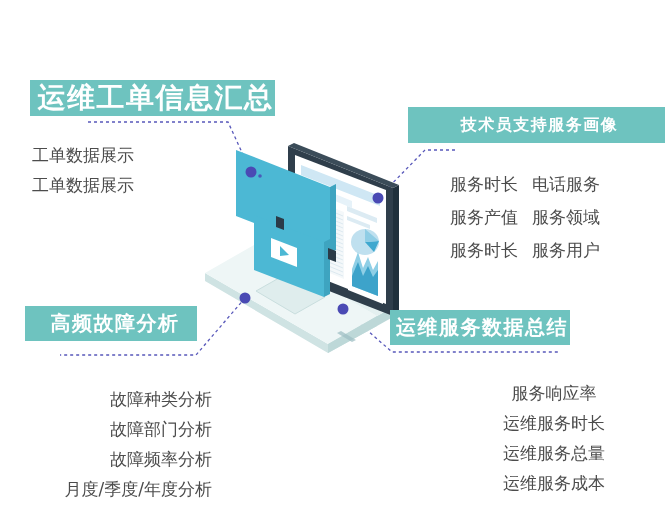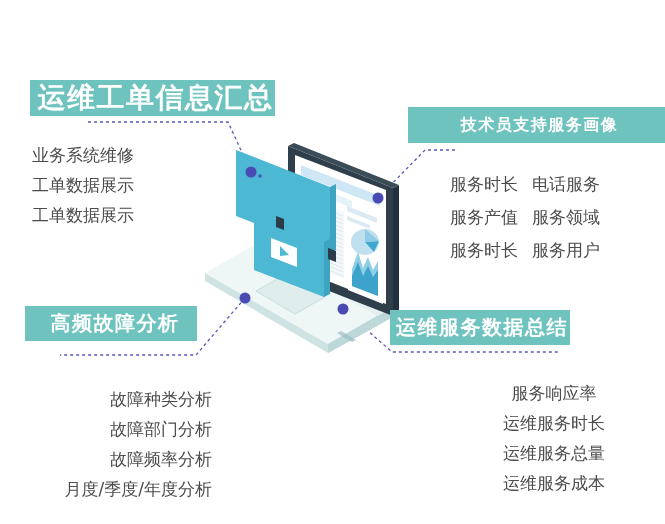--- a/index.html
+++ b/index.html
@@ -237,21 +237,20 @@
 
   <div class="banner" id="banner-tl">运维工单信息汇总</div>
 
   <div class="banner" id="banner-tr">技术员支持服务画像</div>
 
   <div class="banner" id="banner-bl">高频故障分析</div>
 
   <div class="banner" id="banner-br">运维服务数据总结</div>
 
   <div class="txt-list" id="list-tl">
-    <span class="row">业务系统维修</span>
     <span class="row">工单数据展示</span>
     <span class="row">工单数据展示</span>
   </div>
 
   <div id="list-tr">
     <div class="pair">
       <span>服务时长</span>
       <span>电话服务</span>
     </div>
     <div class="pair">

